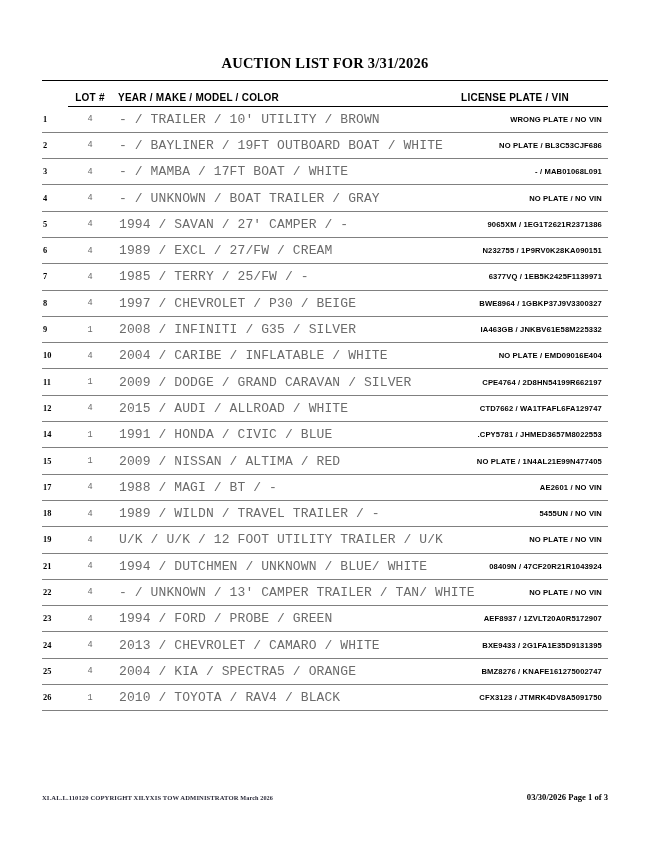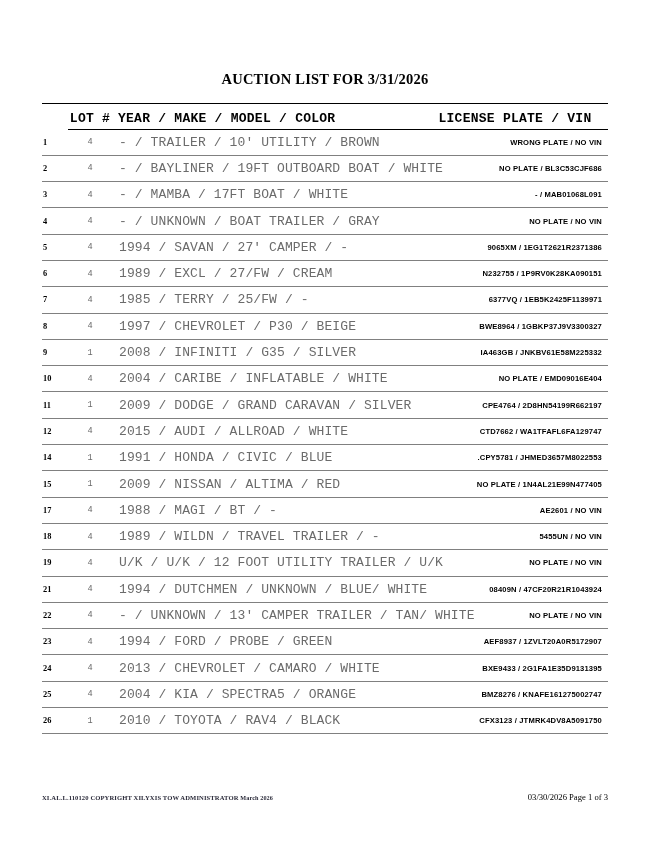--- a/index.html
+++ b/index.html
@@ -23,21 +23,21 @@
     box-sizing: border-box;
     padding: 0;
   }
   
   .title {
     text-align: center;
     font-family: "Liberation Serif", serif;
     font-weight: bold;
     font-size: 14.5px;
     letter-spacing: 0.2px;
-    margin: 16px;
+    margin: 0;
     padding-top: 56px;
     line-height: 1;
   }
   .title-rule {
     margin: 9px 42px 0 42px;
     border-top: 1.6px solid #000;
   }
   
   .tbl {
     margin: 0 42px;
@@ -49,23 +49,23 @@
   .tbl col.c-lot   { width: 44px; }
   .tbl col.c-desc  { width: 310px; }
   .tbl col.c-plate { width: 186px; }
 
   .hdr-row th {
     padding: 0;
     vertical-align: bottom;
     height: 26px;
   }
   .hdr-cell {
-    font-family: Liberation Mono, monospace;
+    font-family: Liberation Sans, sans-serif;
     font-weight: bold;
-    font-size: 13px;
+    font-size: 10px;
     letter-spacing: 0.25px;
     padding-bottom: 3px;
     border-bottom: 1.3px solid #000;
     display: block;
   }
   .hdr-blank {
     display: block;
     padding-bottom: 3px;
     border-bottom: none;
   }
@@ -131,21 +131,21 @@
     color: #2b2b3a;
     letter-spacing: 0.1px;
     white-space: nowrap;
   }
   .footer-left .fl-month {
     font-size: 6.2px;
   }
   .footer-right {
     font-family: "Liberation Serif", serif;
     font-size: 8.6px;
-    font-weight: normal;
+    font-weight: bold;
     color: #000;
     white-space: nowrap;
   }
 </style>
 </head>
 <body>
 
 <div class="page">
 
   <div class="title">AUCTION LIST FOR 3/31/2026</div>

